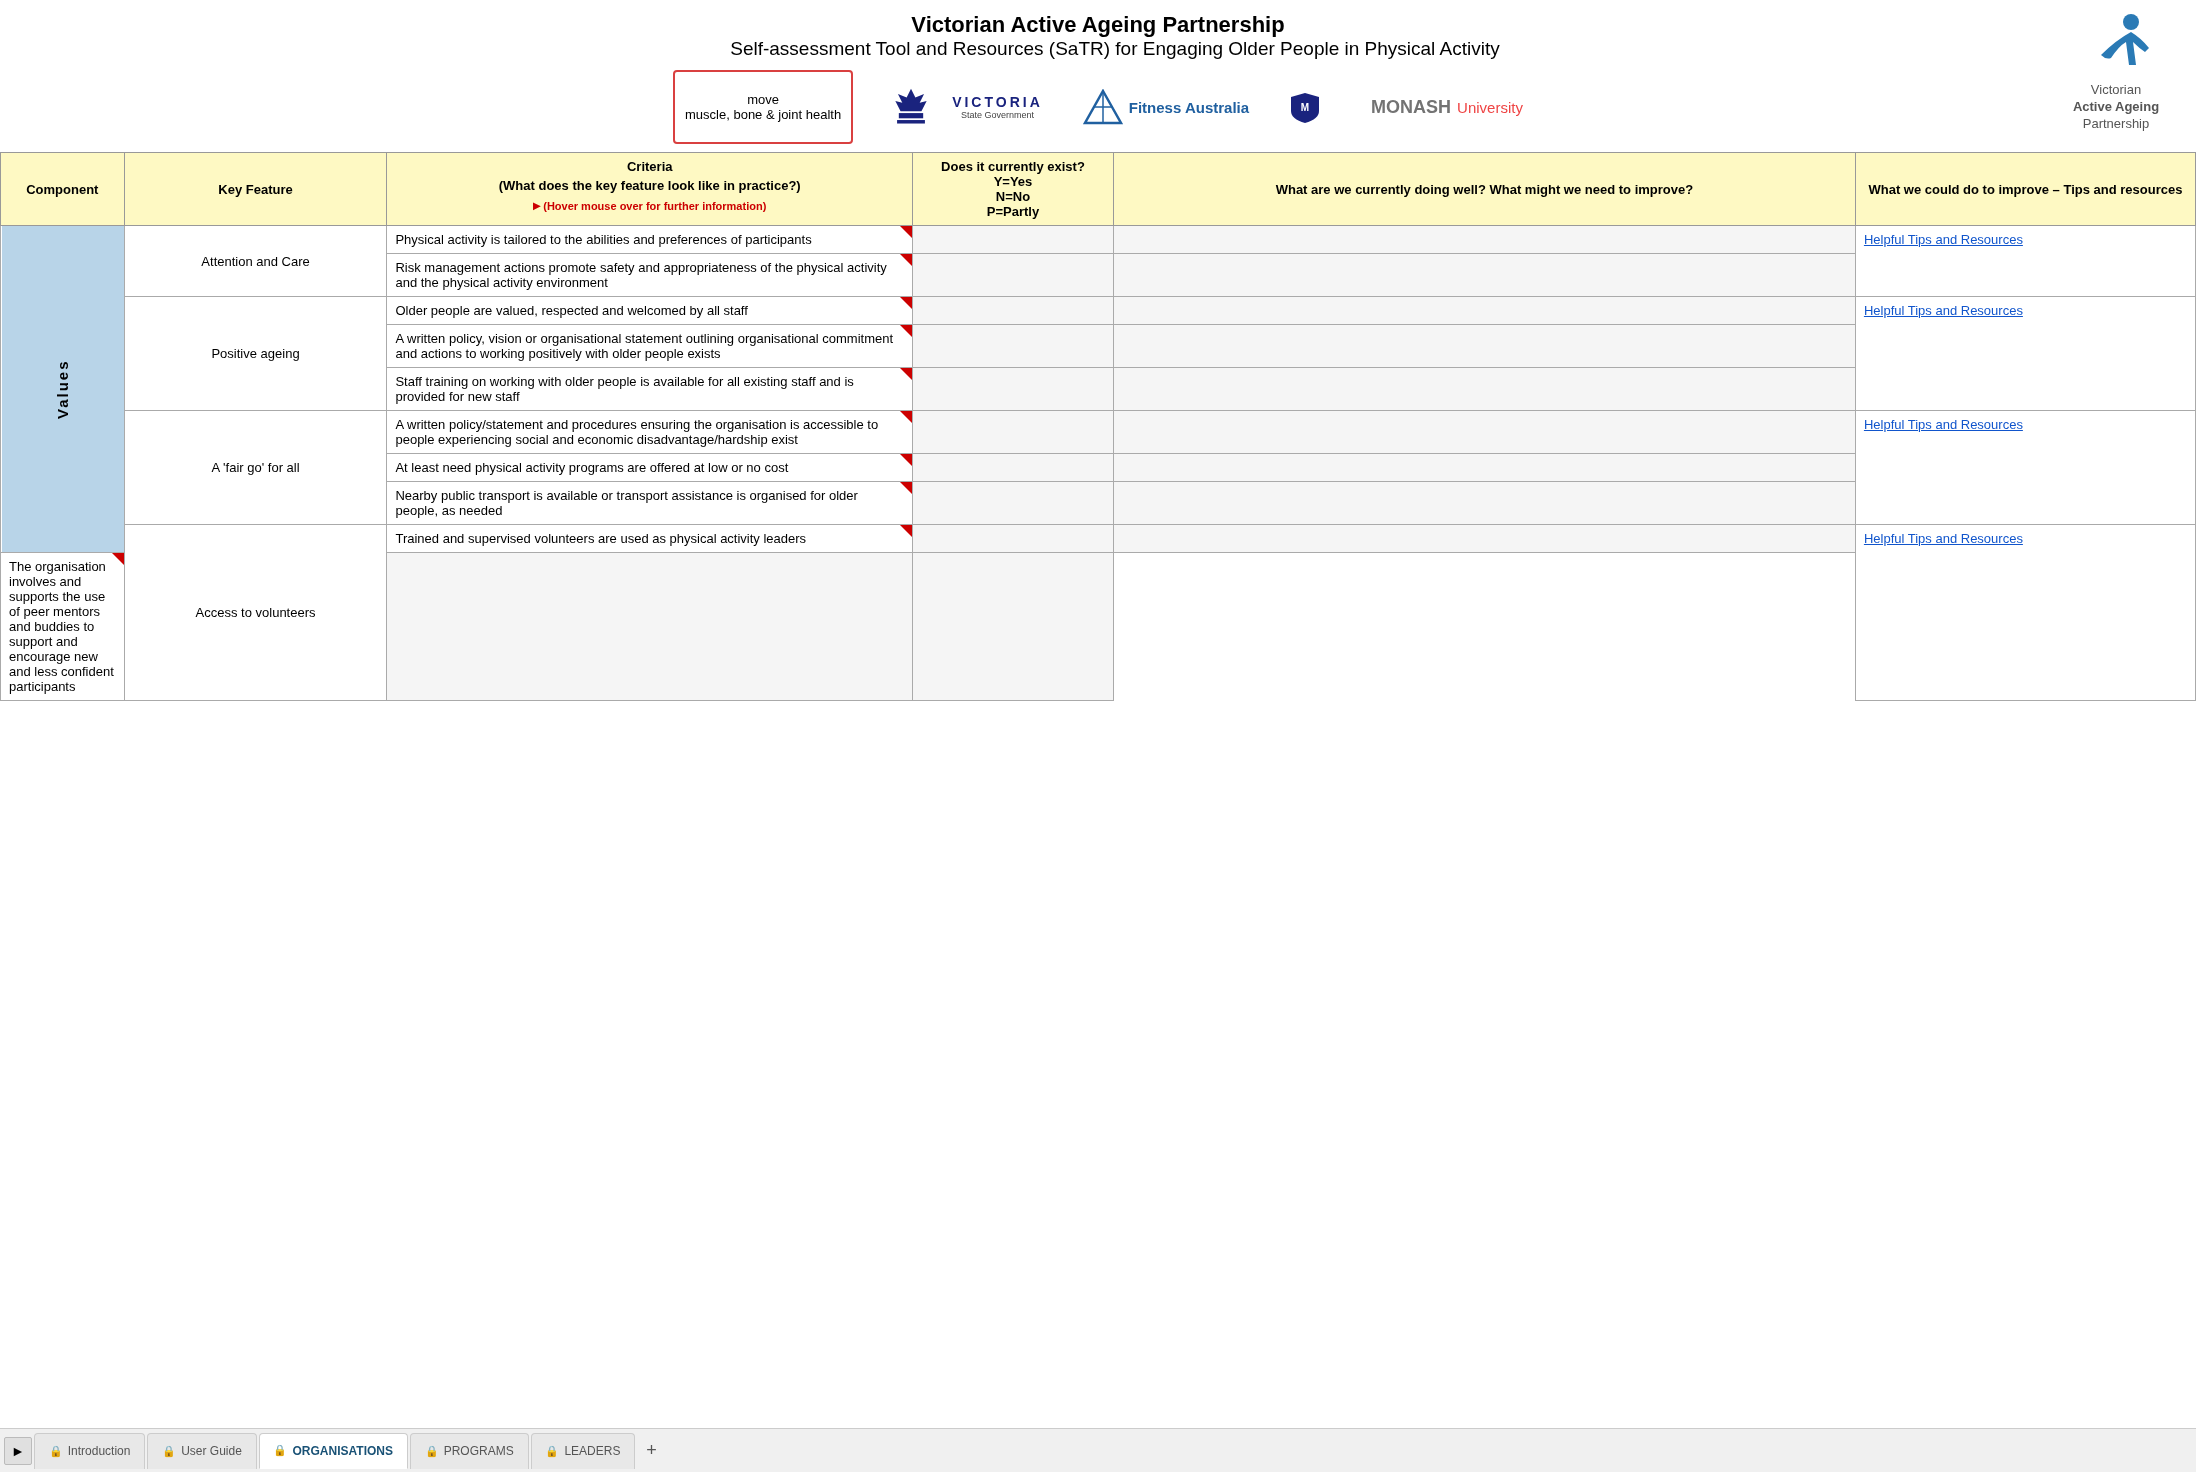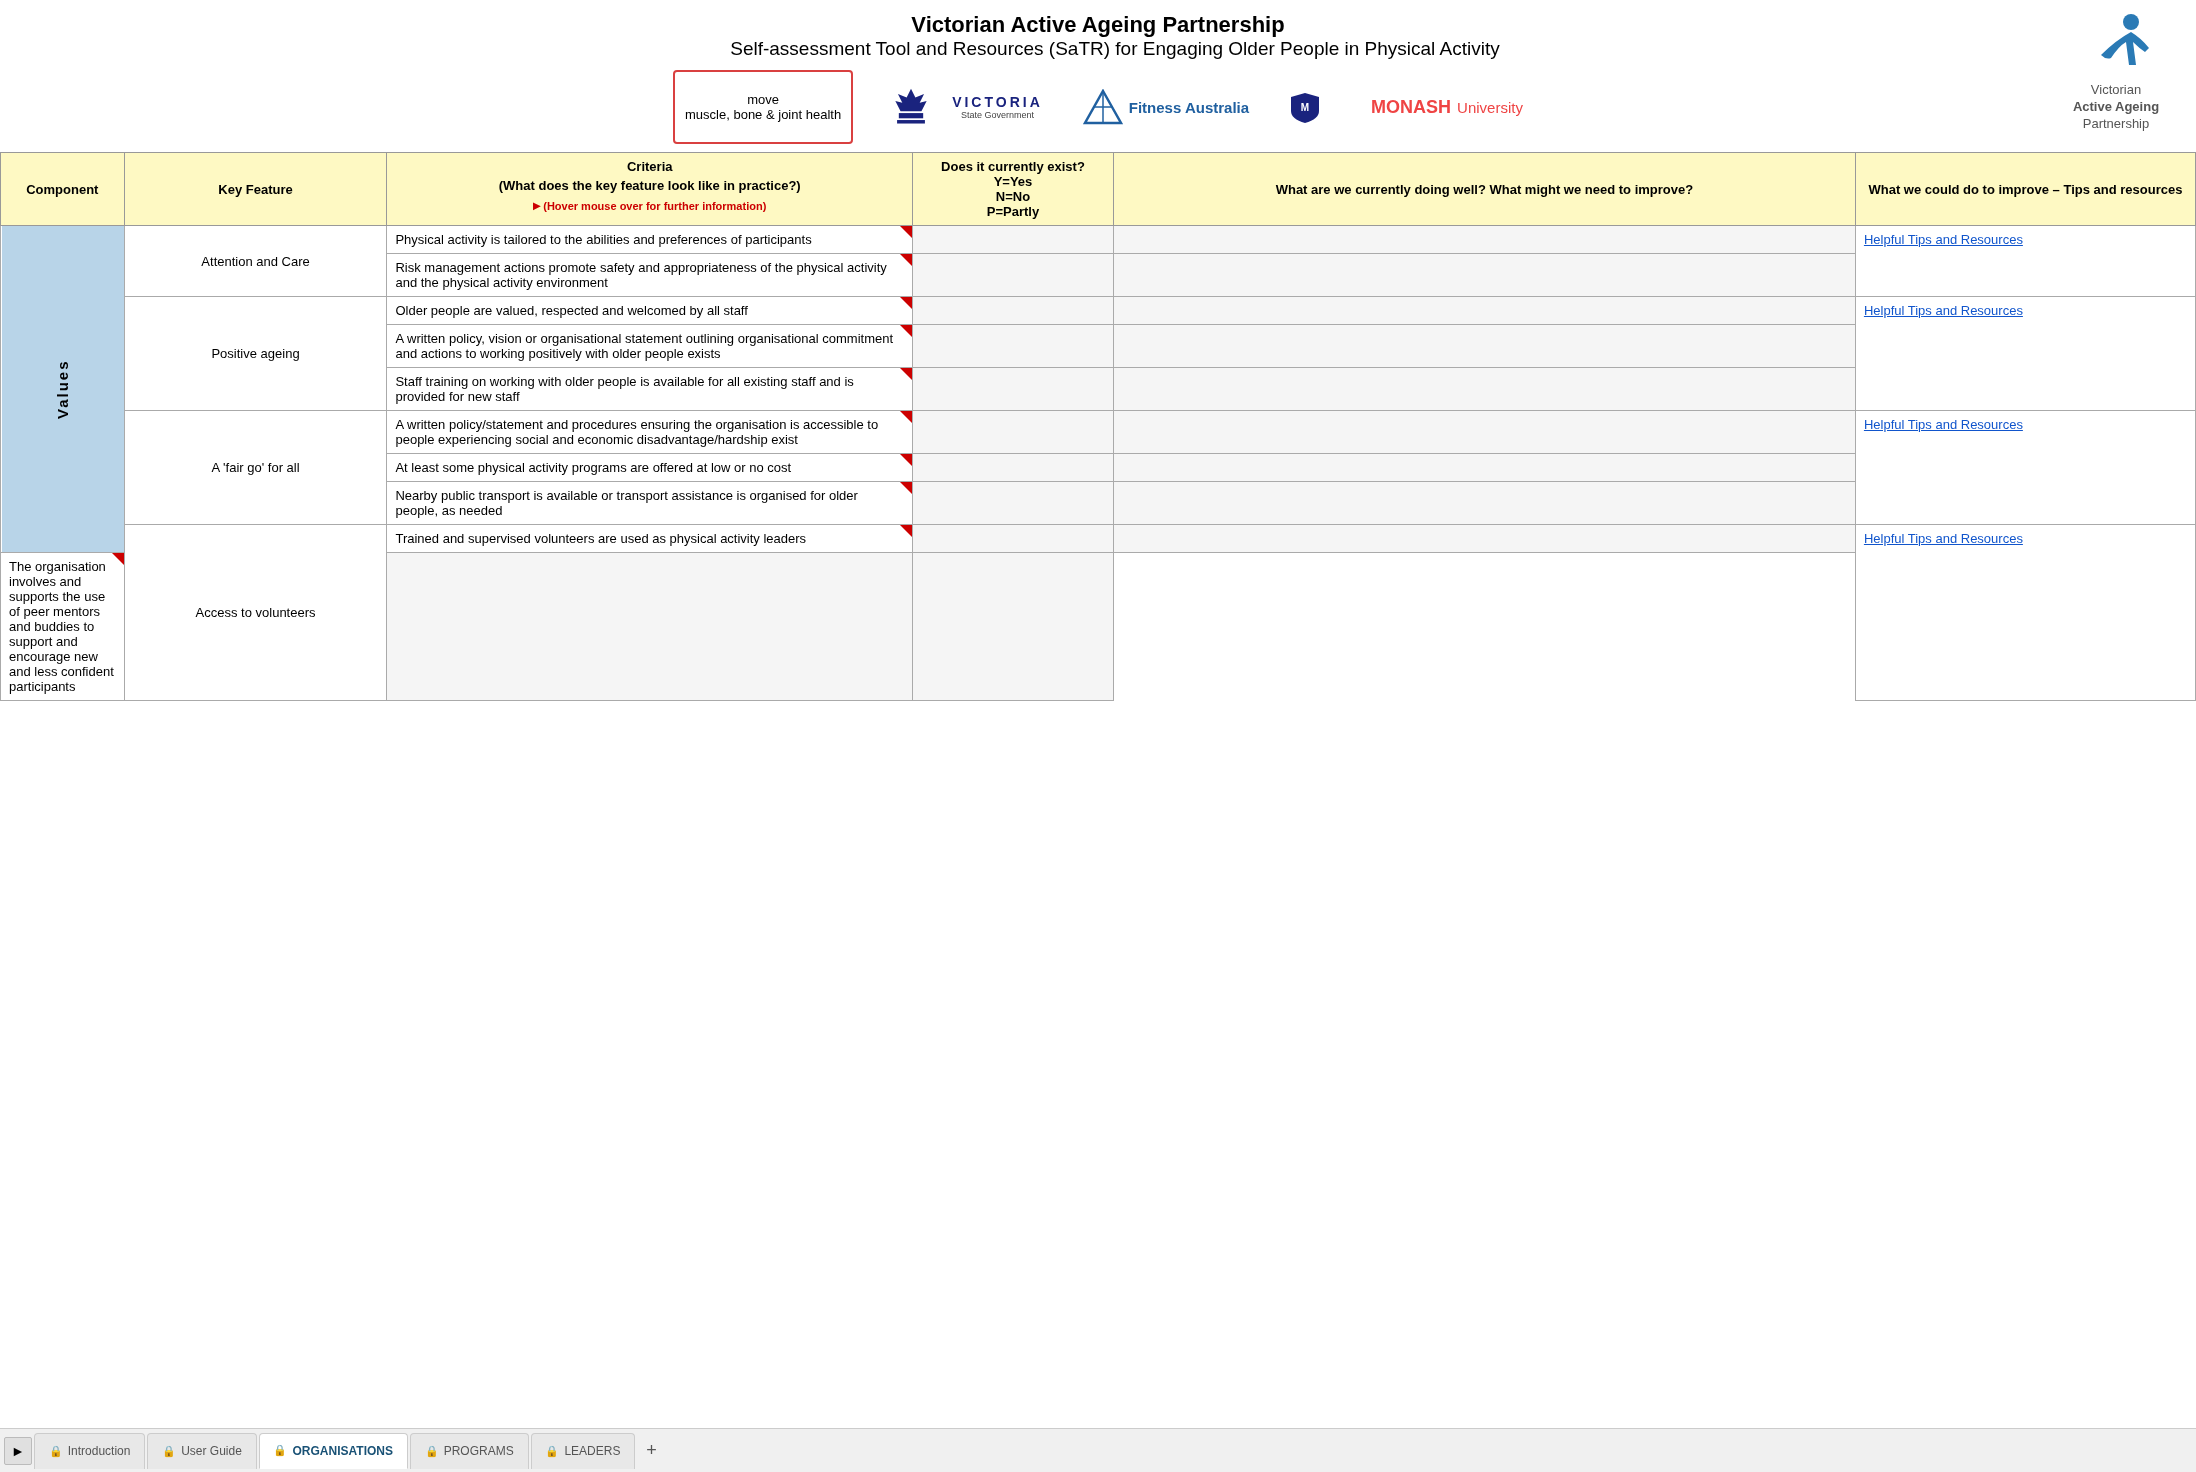--- a/index.html
+++ b/index.html
@@ -304,21 +304,21 @@
         <line x1="10" y1="18" x2="30" y2="18" stroke="#2060a0" stroke-width="1.5"></line>
       </svg>
       <span style="font-size:15px; color:#2060a0; font-weight:bold;">Fitness Australia</span>
     </div>
 
     <div class="mon-logo-wrapper">
       <svg width="32" height="32" viewBox="0 0 32 32">
         <path d="M16,2 L30,6 L30,20 Q30,28 16,32 Q2,28 2,20 L2,6 Z" fill="#1a237e"></path>
         <text x="16" y="20" text-anchor="middle" fill="white" font-size="10" font-weight="bold">M</text>
       </svg>
-      <span style="font-size:18px; font-weight:bold; color:#ef4444;padding-left:44px;">MONASH</span>
+      <span style="font-size:18px; font-weight:bold; color:#737373;padding-left:44px;">MONASH</span>
       <span style="font-size:15px; color:#ef4444;">University</span>
     </div>
   </div>
 
   <div class="vaap-logo">
     <svg width="70" height="70" viewBox="0 0 70 70">
 
       <circle cx="50" cy="12" r="8" fill="#2a7ab5"></circle>
       <path d="M50,22 Q35,30 20,45 Q25,50 30,48 Q38,36 45,32 L48,55 L55,55 L52,32 Q58,38 64,42 L68,38 Q60,28 50,22 Z" fill="#2a7ab5"></path>
     </svg>
@@ -443,21 +443,21 @@
         <td class="exist-cell"></td>
         <td class="doing-cell"></td>
         <td rowspan="3">
           <span class="helpful-link">Helpful Tips and Resources</span>
         </td>
       </tr>
 
       <tr>
         <td class="criteria-cell">
           <div class="red-triangle"></div>
-          <span>At least some physical activity programs are offered at low or no cost</span>
+          <span>At least need physical activity programs are offered at low or no cost</span>
         </td>
         <td class="exist-cell"></td>
         <td class="doing-cell"></td>
       </tr>
 
       <tr>
         <td class="criteria-cell">
           <div class="red-triangle"></div>
           <span>Nearby public transport is available or transport assistance is organised for older people, as needed</span>
         </td>

